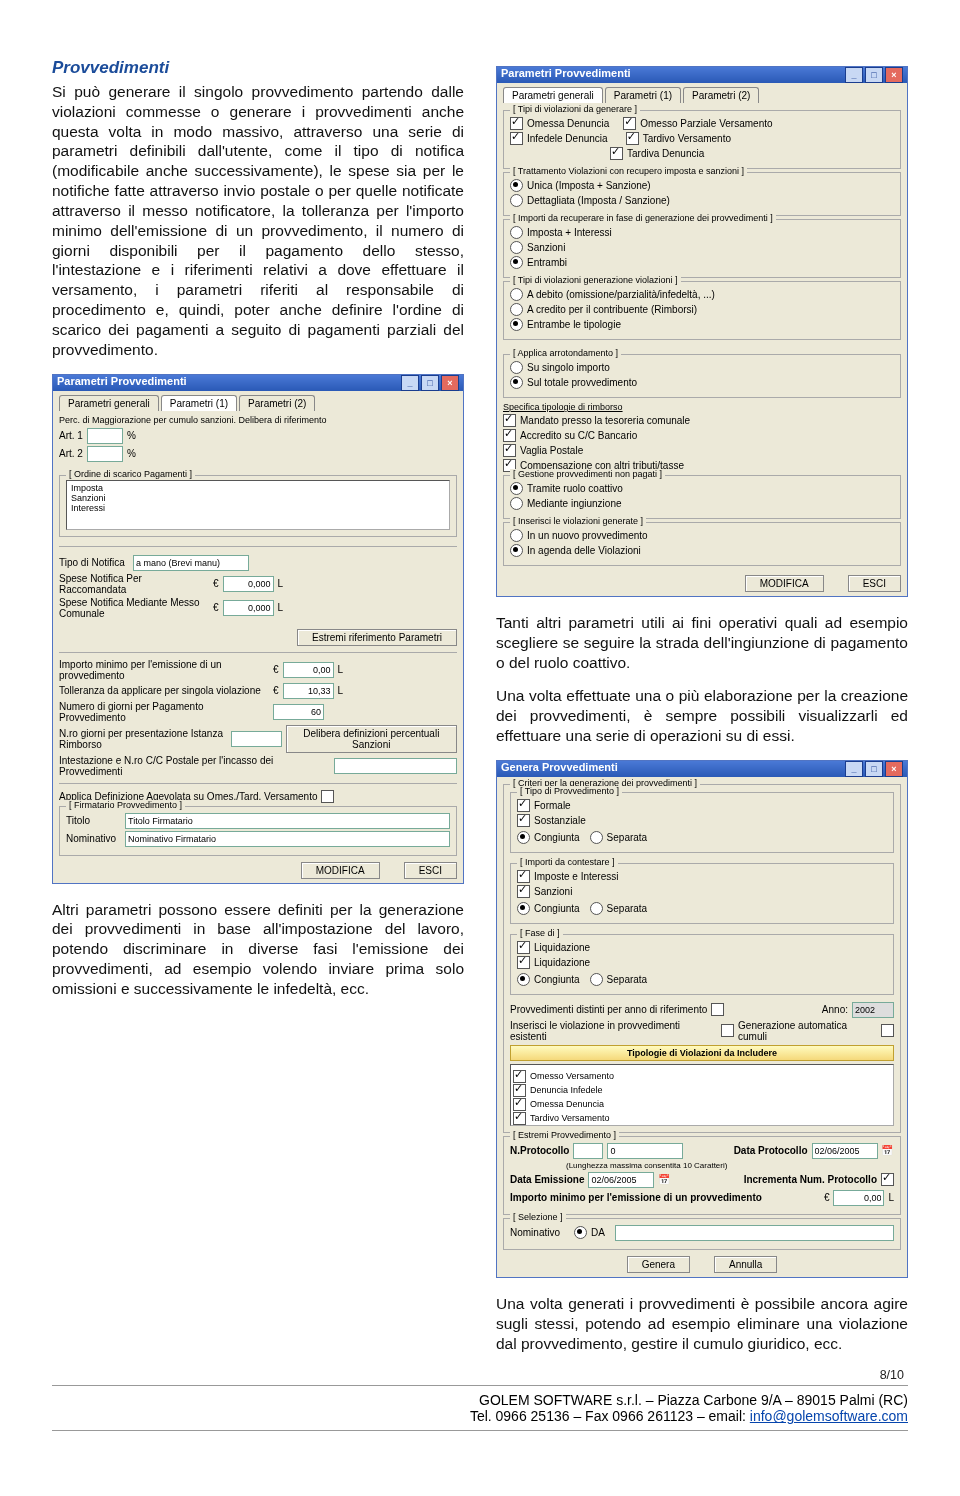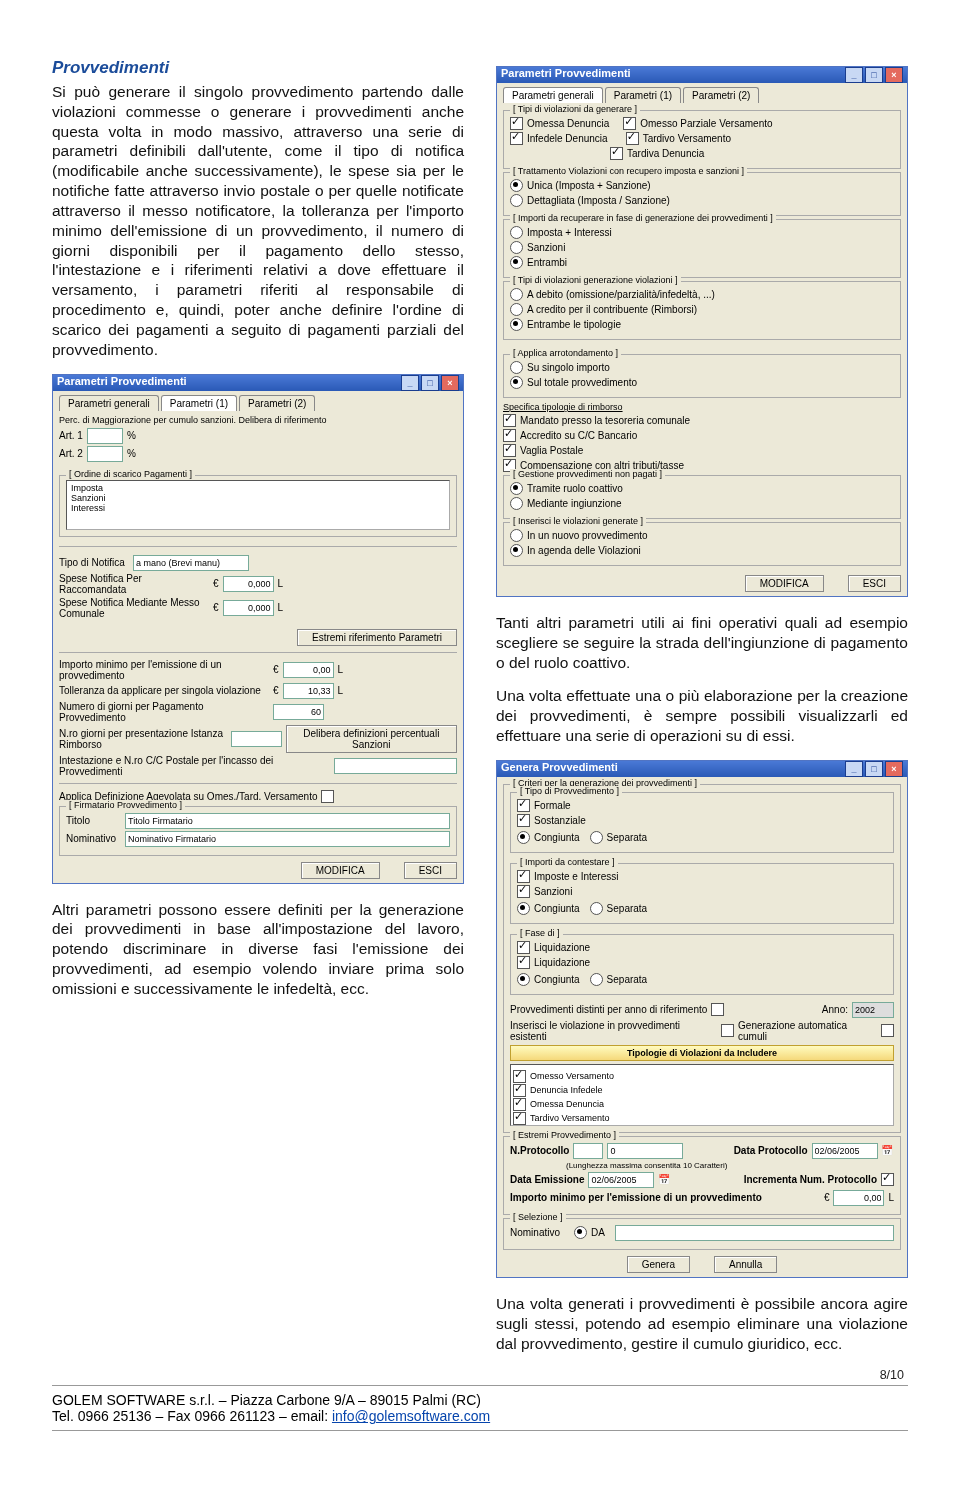--- a/index.html
+++ b/index.html
@@ -38,21 +38,21 @@
   .chk.on::after { content:"✓"; position:absolute; top:-3px; left:0; font-size:11px; }
   .rdo.on::after { content:""; position:absolute; top:2px; left:2px; width:5px; height:5px; background:#000; border-radius:50%; }
   .right-btns { display:flex; justify-content:flex-end; gap:24px; margin-top:6px; }
   .two-cols-win { display:flex; gap:8px;flex-direction:column; }
   .two-cols-win > div { flex:1 1 0; }
   .listbox { border:1px inset #aaa; background:#fff; height:44px; padding:2px 4px; font-size:9px; }
   .hdr-bar { background:linear-gradient(#fffbbf,#f5d97b); border:1px solid #c0a030; padding:2px 4px; font-size:9px; font-weight:bold; text-align:center; margin:3px 0; }
   .scroll-list { border:1px inset #aaa; background:#fff; height:56px; overflow:hidden; font-size:9px; padding:2px; }
   .scroll-list div { margin:1px 0; }
 
-  .footer { border:1px solid #999; border-left:none; border-right:none; padding:6px 0; margin-top:18px; text-align:left; font-family:Verdana,Arial,sans-serif; font-size:14px; position:relative; }
+  .footer { border:1px solid #999; border-left:none; border-right:none; padding:6px 0; margin-top:18px; text-align:right; font-family:Verdana,Arial,sans-serif; font-size:14px; position:relative; }
   .footer a { color:#0645ad; text-decoration:underline; }
   .pagenum { position:absolute; right:4px; top:-18px; font-size:12.5px; color:#222; }
 </style>
 </head>
 <body>
 
 <div class="page">
 
 
   <div class="cols">

